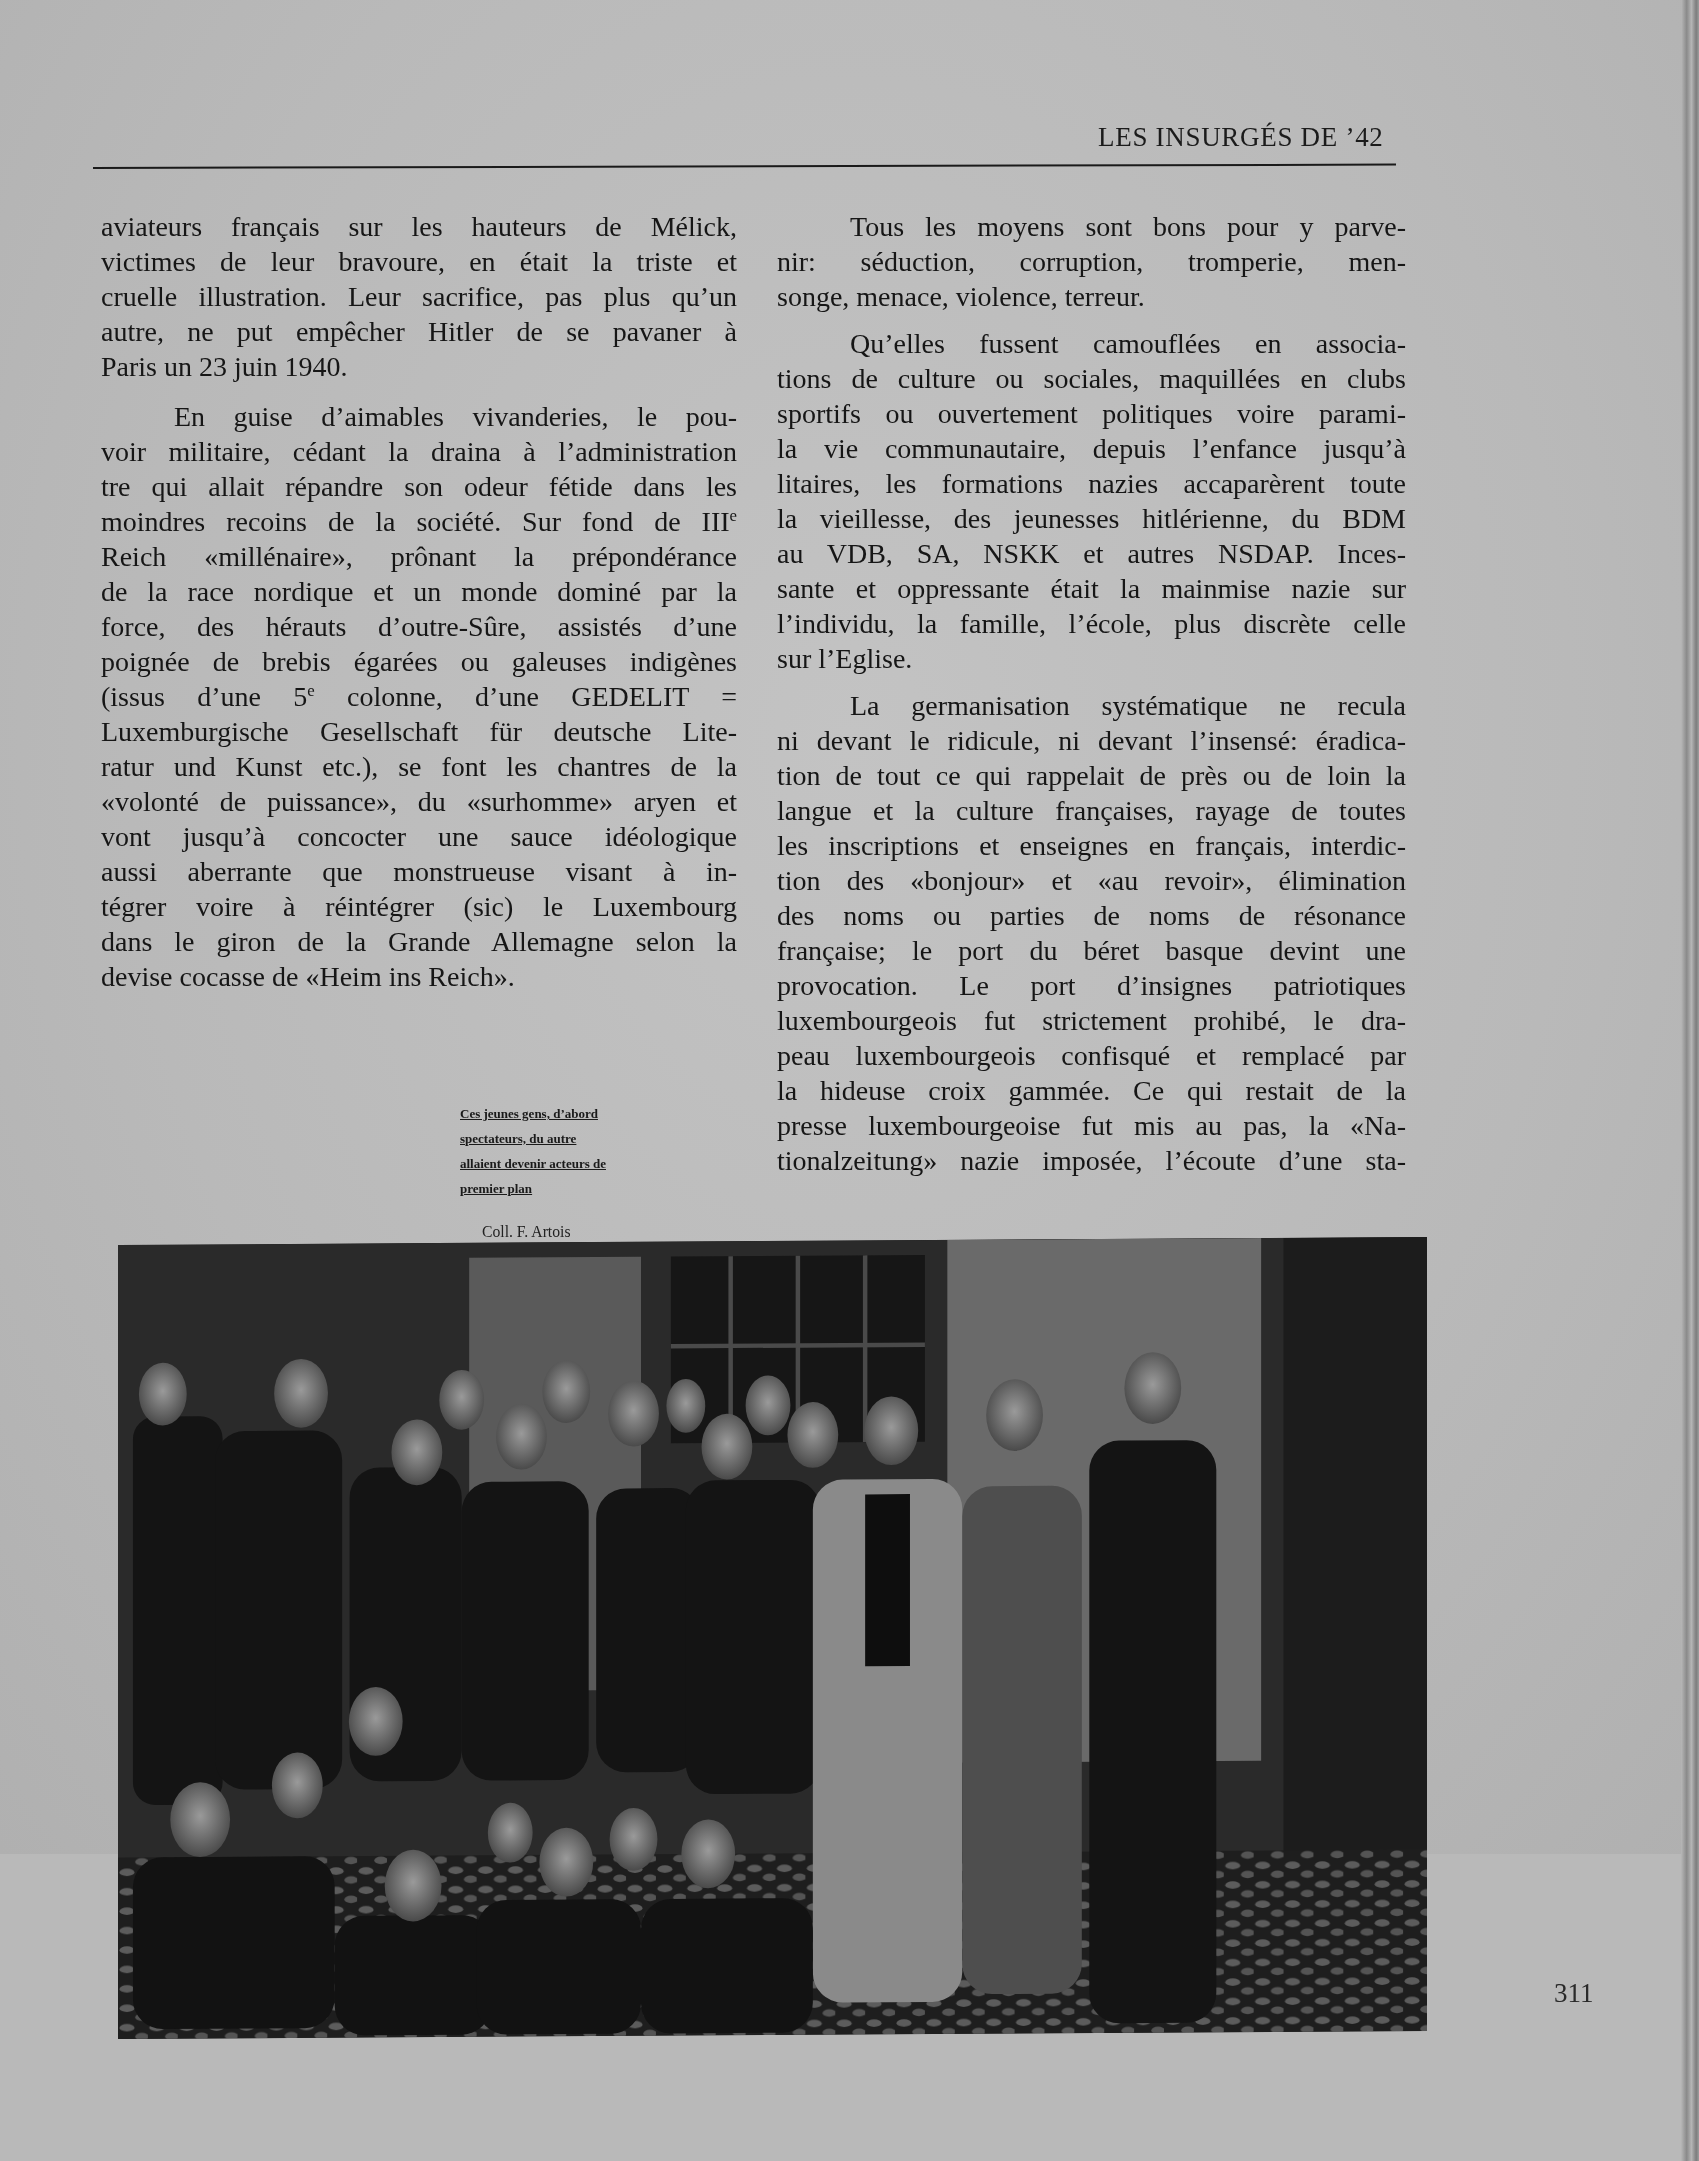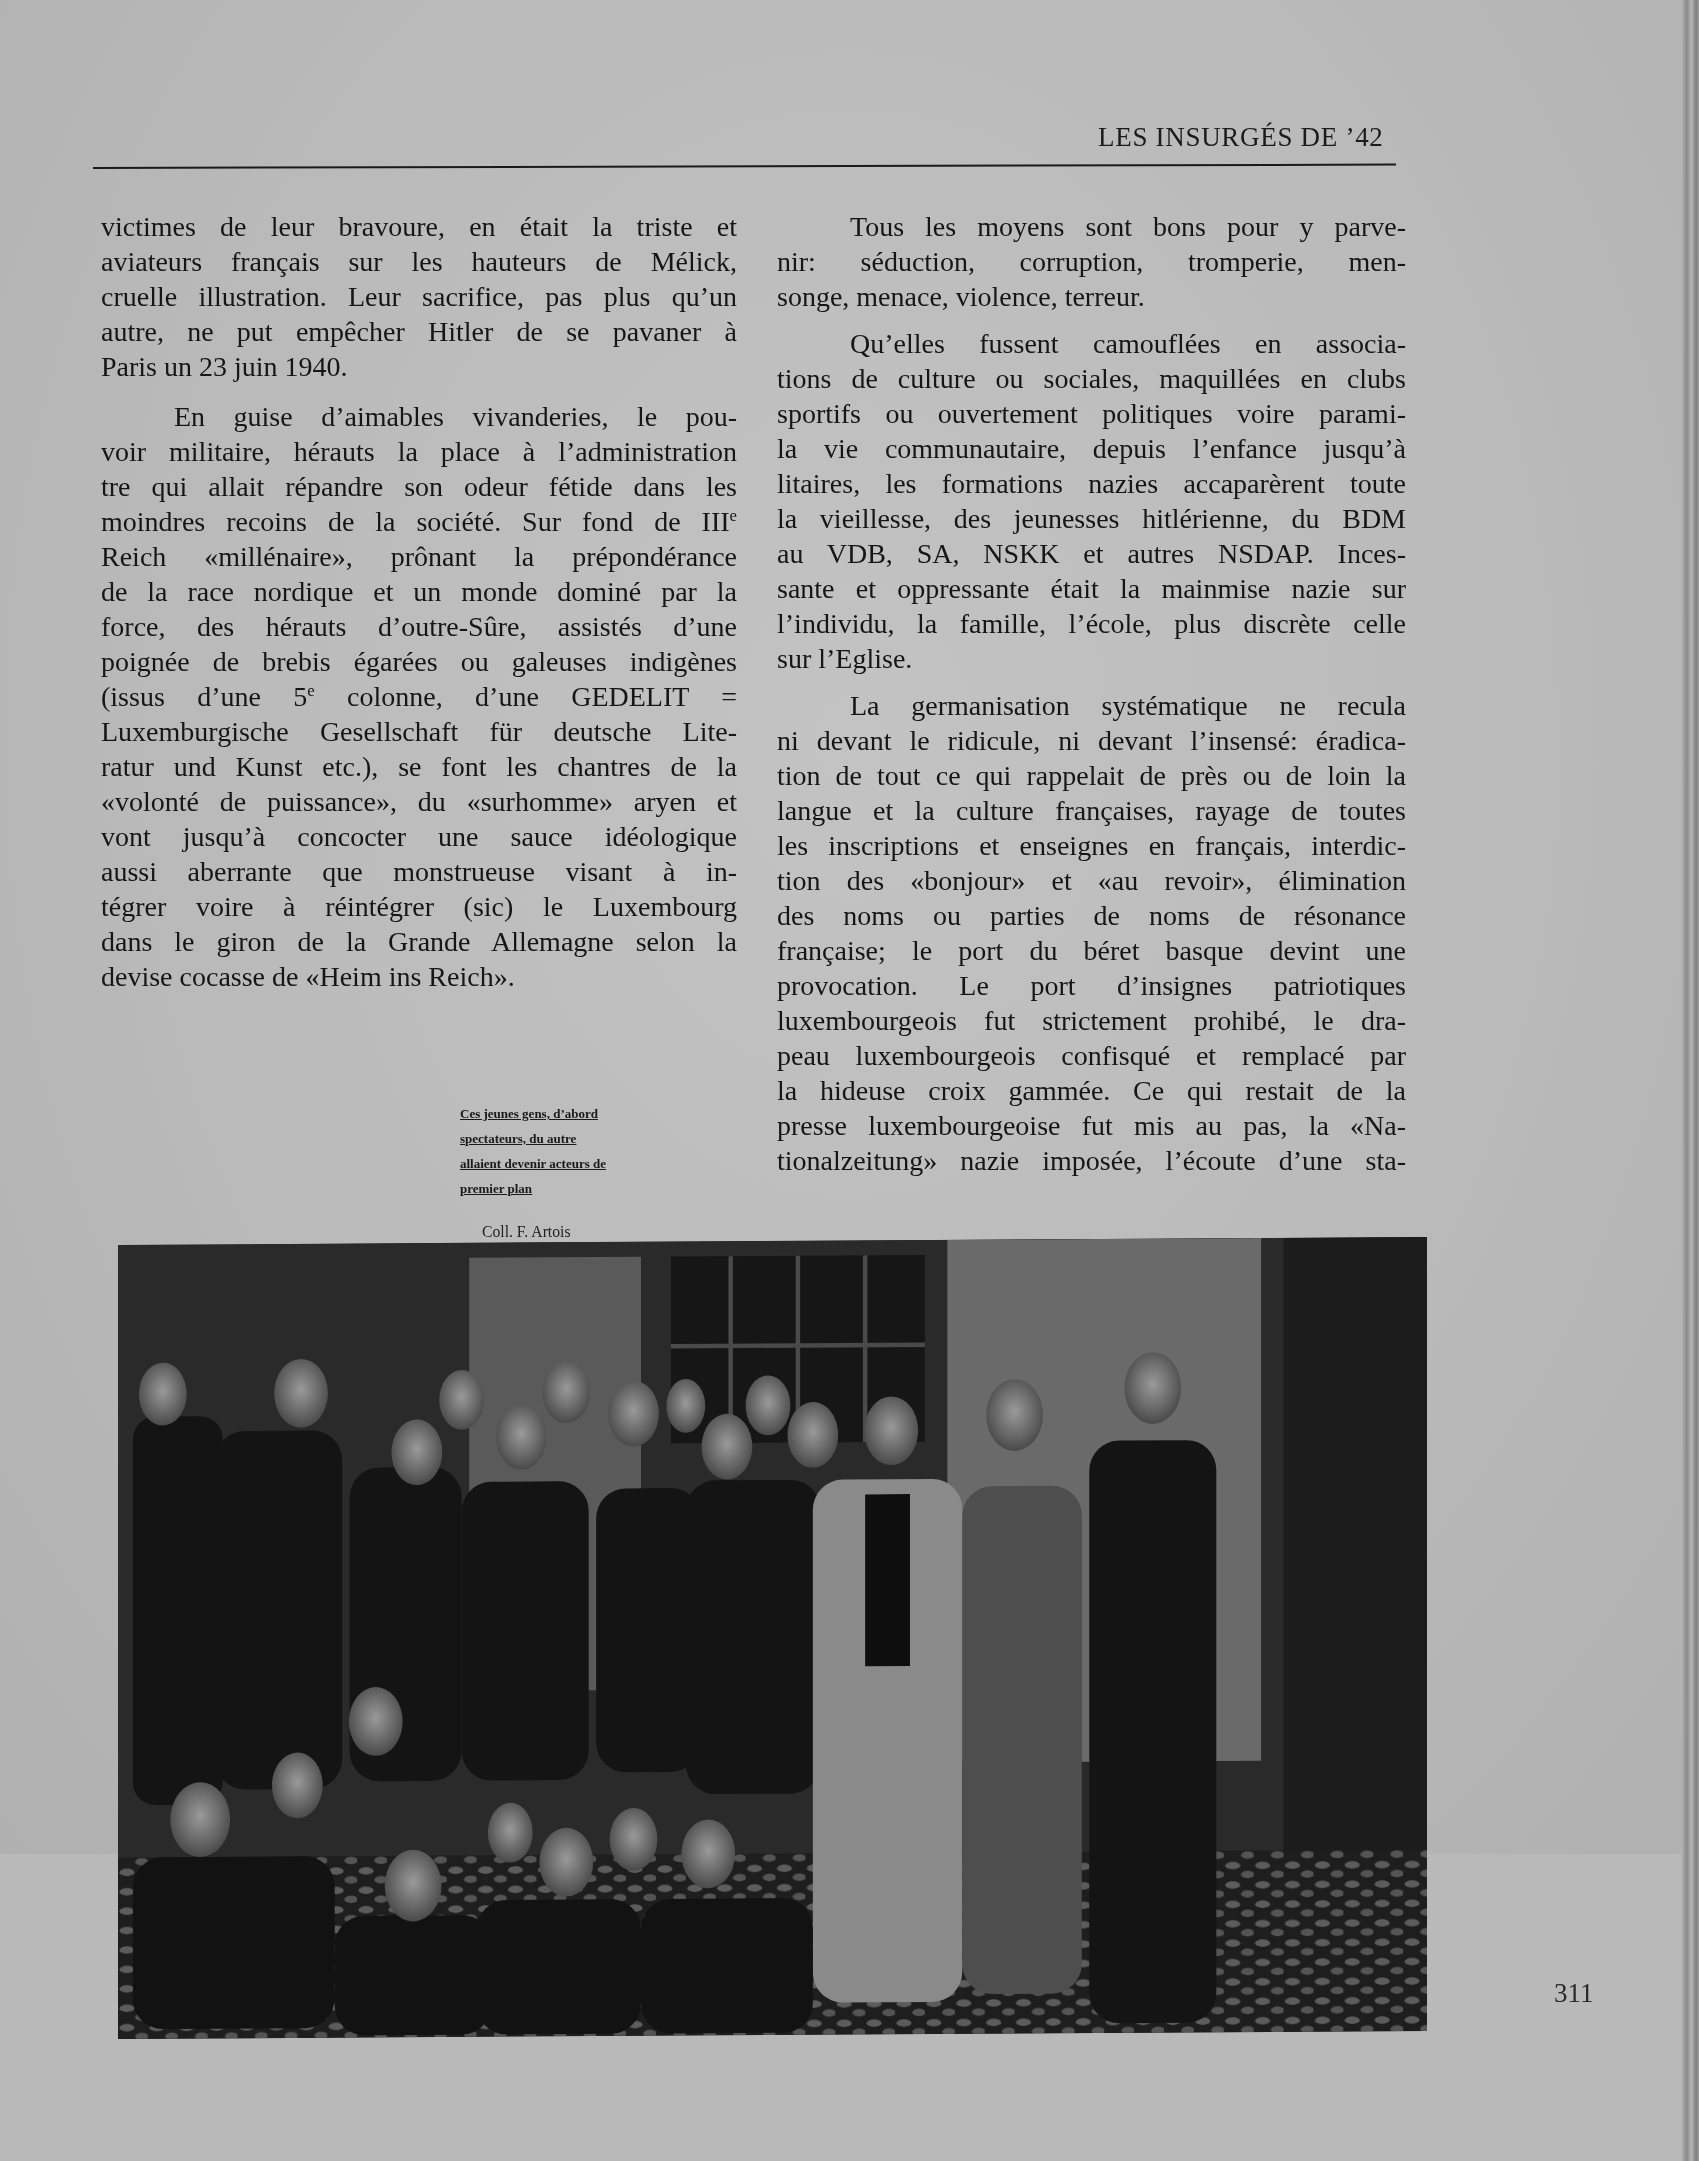--- a/index.html
+++ b/index.html
@@ -62,29 +62,29 @@
 <body>
 
 <div class="page">
   <div class="page-edge"></div>
 
   <div class="running-head">LES INSURGÉS DE ’42</div>
   <div class="head-rule"></div>
 
   <div class="col col-left">
     <p>
+      <span class="line">aviateurs français sur les hauteurs de Mélick,</span>
       <span class="line">victimes de leur bravoure, en était la triste et</span>
-      <span class="line">aviateurs français sur les hauteurs de Mélick,</span>
       <span class="line">cruelle illustration. Leur sacrifice, pas plus qu’un</span>
       <span class="line">autre, ne put empêcher Hitler de se pavaner à</span>
       <span class="line last">Paris un 23 juin 1940.</span>
     </p>
     <p style="margin-top:15px;">
       <span class="line indent">En guise d’aimables vivanderies, le pou-</span>
-      <span class="line">voir militaire, hérauts la place à l’administration</span>
+      <span class="line">voir militaire, cédant la draina à l’administration</span>
       <span class="line">tre qui allait répandre son odeur fétide dans les</span>
       <span class="line"><span>moindres recoins de la société. Sur fond de III</span><sup>e</sup></span>
       <span class="line">Reich «millénaire», prônant la prépondérance</span>
       <span class="line">de la race nordique et un monde dominé par la</span>
       <span class="line">force, des hérauts d’outre-Sûre, assistés d’une</span>
       <span class="line">poignée de brebis égarées ou galeuses indigènes</span>
       <span class="line"><span>(issus d’une 5</span><sup>e</sup><span> colonne, d’une GEDELIT =</span></span>
       <span class="line">Luxemburgische Gesellschaft für deutsche Lite-</span>
       <span class="line">ratur und Kunst etc.), se font les chantres de la</span>
       <span class="line">«volonté de puissance», du «surhomme» aryen et</span>

